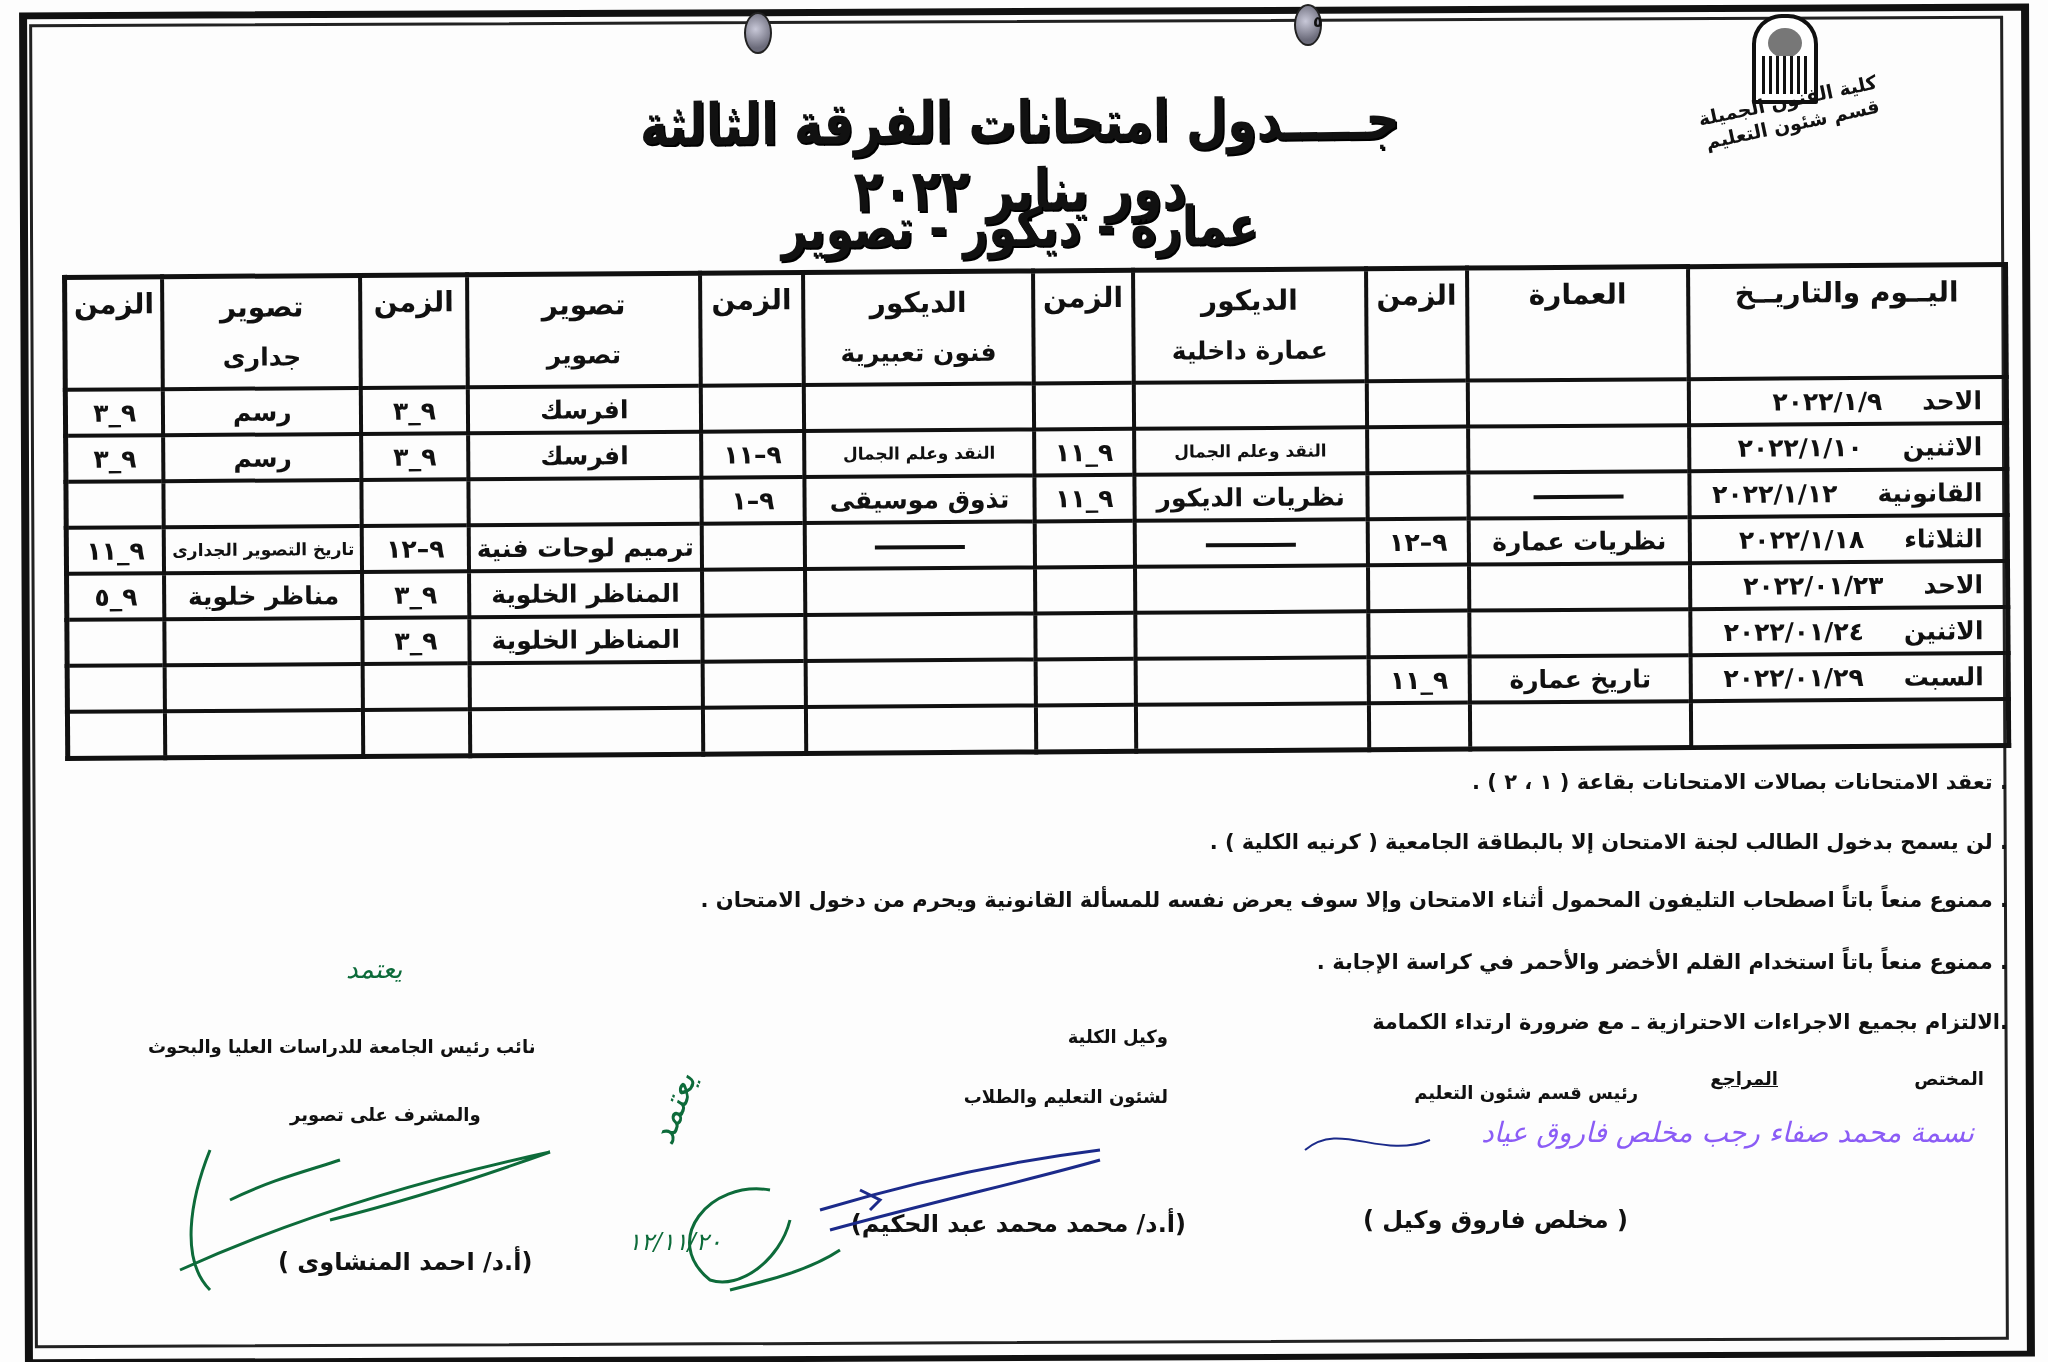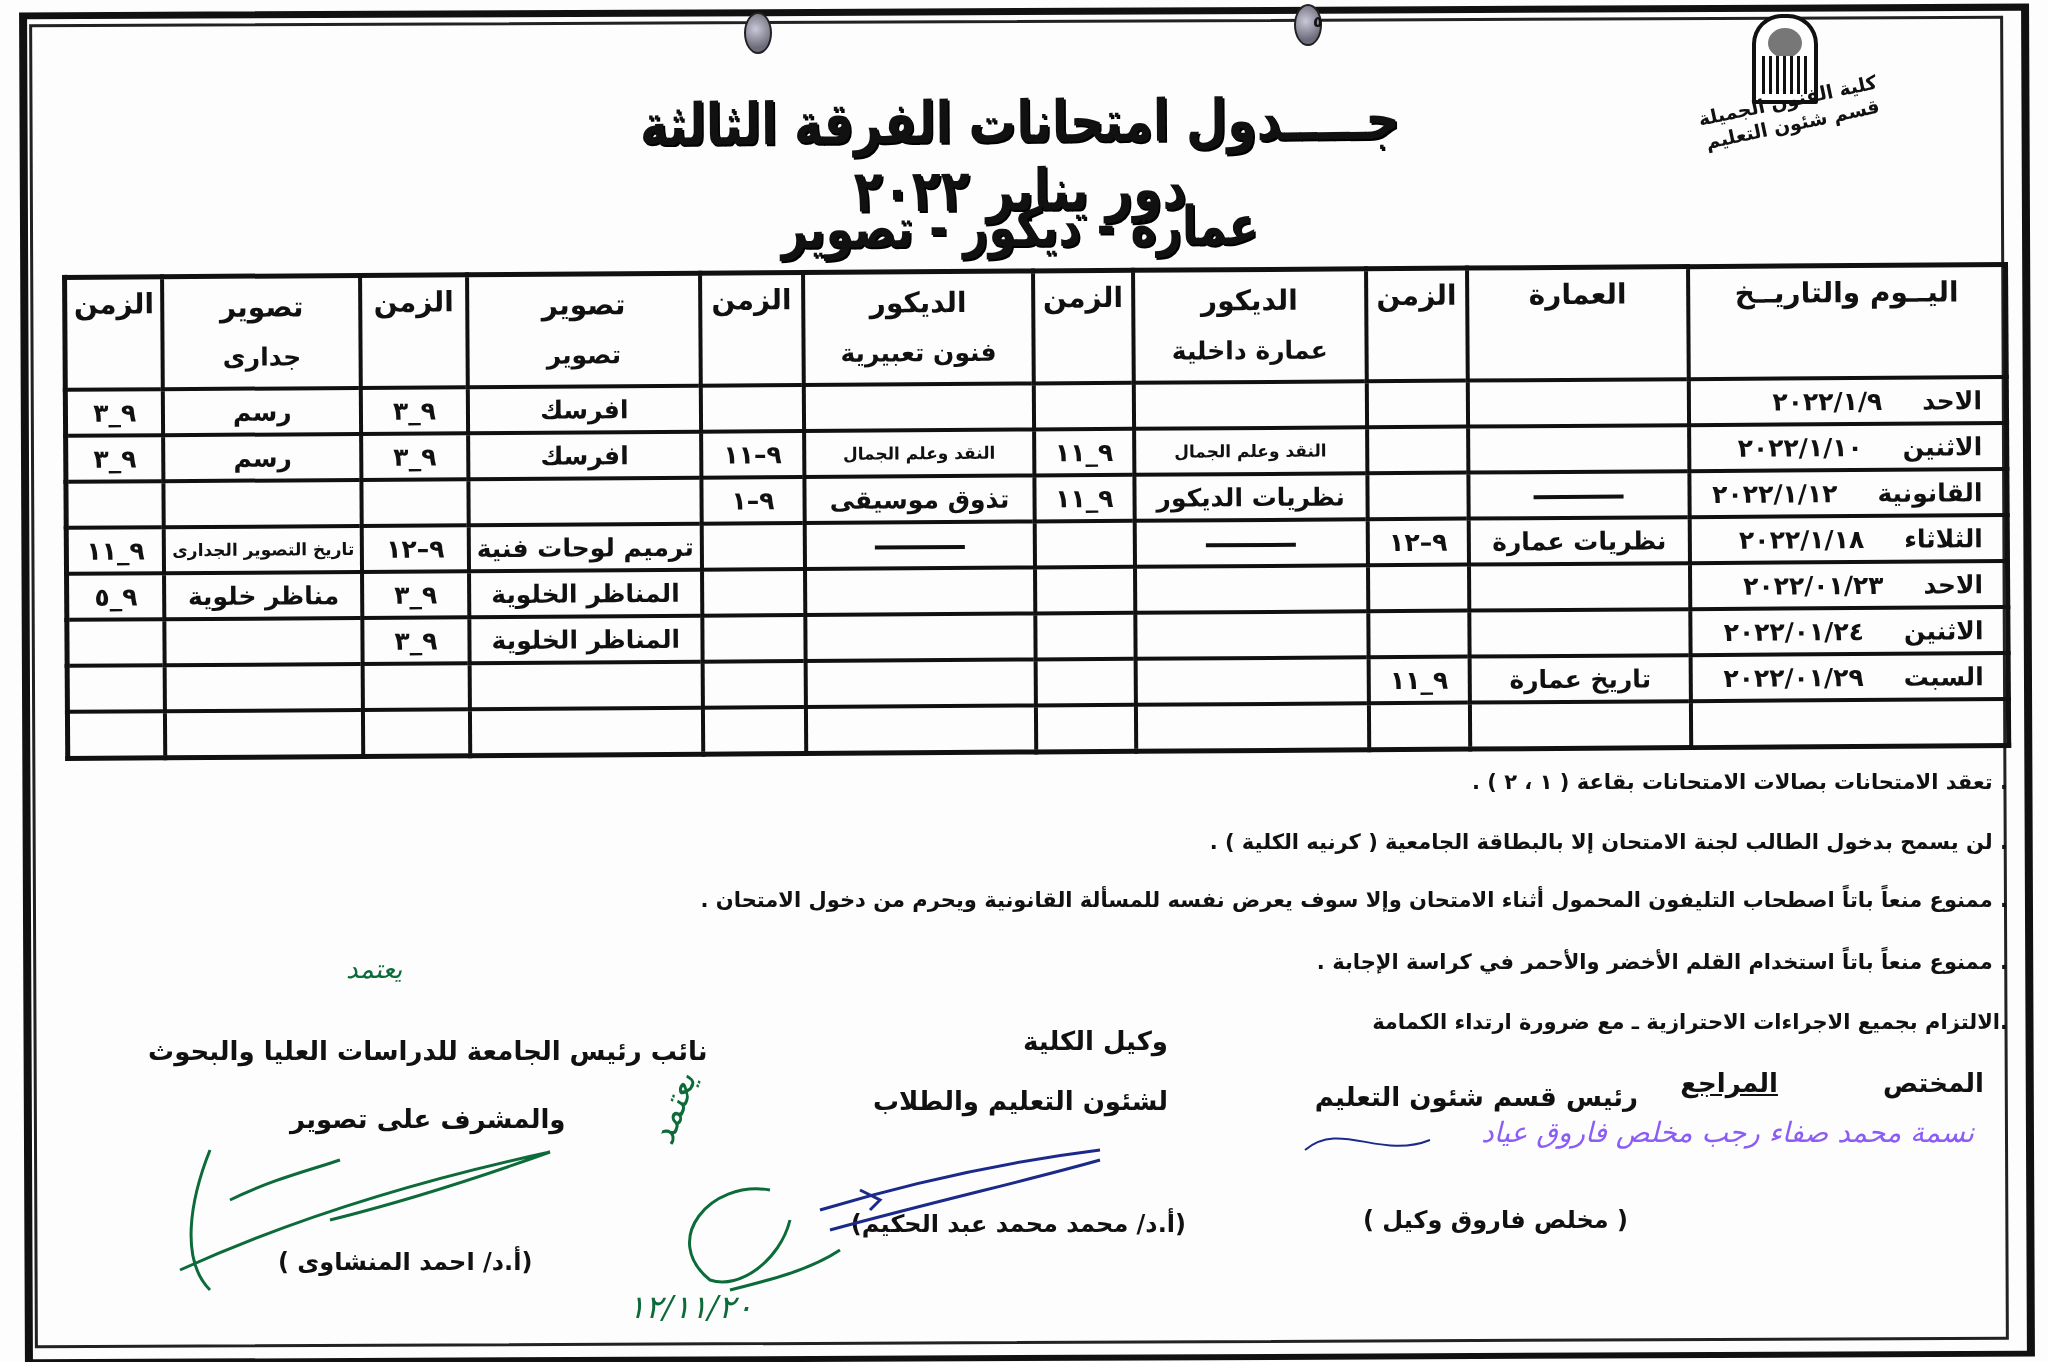--- a/index.html
+++ b/index.html
@@ -82,21 +82,21 @@
   table.sched td.small { font-size: 17px; }
   .dash { display: inline-block; width: 90px; height: 4px; background: #111; vertical-align: middle; }
   .notes {
     position: absolute; right: 40px; top: 770px; width: 1400px;
     direction: rtl; text-align: right;
     font-family: "DejaVu Sans", sans-serif; font-weight: bold; font-size: 21px;
   }
   .notes .n { position: absolute; right: 0; white-space: nowrap; }
   .sig {
     position: absolute; direction: rtl; text-align: right; white-space: nowrap;
-    font-family: "DejaVu Sans", sans-serif; font-weight: 900; font-size: 26px;
+    font-family: "DejaVu Sans", sans-serif; font-weight: 900; font-size: 18px;
   }
   .sig.med { font-size: 24px; }
   .hand {
     position: absolute; direction: rtl; white-space: nowrap;
     font-family: "DejaVu Serif", serif; font-style: italic; font-size: 22px;
   }
   svg.scrib { position: absolute; overflow: visible; }
 </style>
 </head>
 <body>
@@ -275,21 +275,21 @@
   <div class="sig" style="right:880px; top:1026px;">وكيل الكلية</div>
   <div class="sig" style="right:880px; top:1086px;">لشئون التعليم والطلاب</div>
   <div class="sig med" style="right:862px; top:1210px;">(أ.د/ محمد محمد عبد الحكيم)</div>
 
   <div class="sig" style="left:148px; top:1036px;">نائب رئيس الجامعة للدراسات العليا والبحوث</div>
   <div class="sig" style="left:290px; top:1104px;">والمشرف على تصوير</div>
   <div class="sig med" style="left:278px; top:1228px;margin-top:20px;">(أ.د/ احمد المنشاوى )</div>
 
   <div class="hand" style="left:346px; top:954px; color:#0d6b3a; font-size:26px;">يعتمد</div>
   <div class="hand" style="left:636px; top:1088px; color:#0d6b3a; font-size:34px; transform:rotate(-70deg);">يعتمد</div>
-  <div class="hand" style="left:628px; top:1288px; color:#0d6b3a; font-size:32px;">١٢/١١/٢٠</div>
+  <div class="hand" style="left:628px; top:1228px; color:#0d6b3a; font-size:24px;">١٢/١١/٢٠</div>
 
   <svg class="scrib" style="left:170px; top:1140px;" width="430" height="150">
     <path d="M10,130 C120,80 250,40 380,12 C330,30 240,60 160,80 M40,10 C20,60 10,120 40,150 M60,60 C100,40 140,30 170,20" fill="none" stroke="#0d6b3a" stroke-width="3"></path>
   </svg>
   <svg class="scrib" style="left:650px; top:1180px;" width="200" height="120">
     <path d="M120,10 C60,0 10,60 60,100 C90,110 130,80 140,40 M80,110 C120,100 160,90 190,70" fill="none" stroke="#0d6b3a" stroke-width="3"></path>
   </svg>
   <svg class="scrib" style="left:800px; top:1140px;" width="320" height="100">
     <path d="M20,70 C120,40 220,20 300,10 M30,90 C140,60 230,40 300,20 M60,50 l20,10 l-10,10" fill="none" stroke="#1b2a8a" stroke-width="3"></path>
   </svg>

